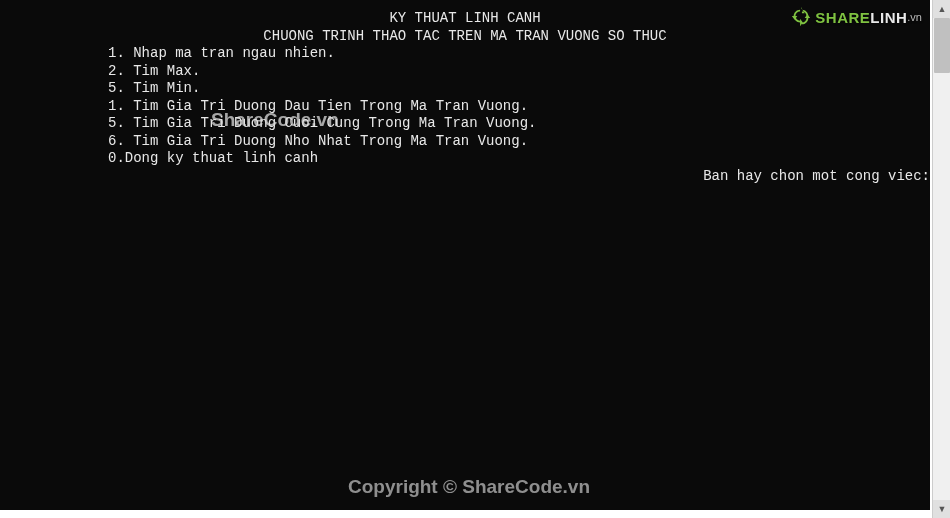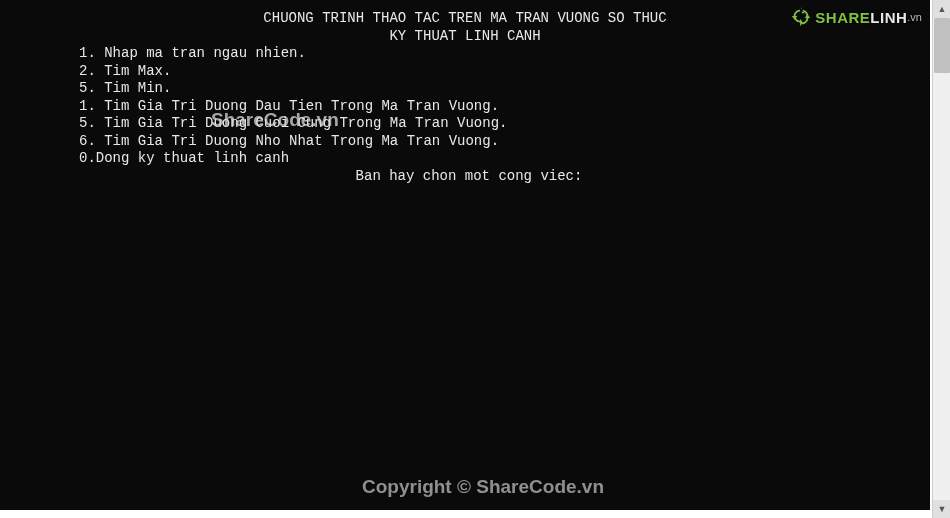--- a/index.html
+++ b/index.html
@@ -56,41 +56,41 @@
       height: 55px;
       background: #c0c0c0;
       border-radius: 1px;
     }
     .title-line {
       text-align: center;
       white-space: pre;
     }
     .menu-line {
       white-space: pre;
-      padding-left: 79px;
+      padding-left: 108px;
     }
     .prompt-line {
-      text-align: center;
+      text-align: right;
       white-space: pre;
       padding-left: 8px;
     }
     .watermark-center {
       position: absolute;
       top: 109px;
       left: 211px;
       font-family: Arial, sans-serif;
       font-size: 19px;
       font-weight: bold;
       color: rgba(220, 220, 220, 0.75);
       pointer-events: none;
     }
     .copyright {
       position: absolute;
       bottom: 20px;
-      left: 18px;
+      left: 4px;
       width: 930px;
       text-align: center;
       font-family: Arial, sans-serif;
       font-size: 19px;
       font-weight: bold;
       color: rgba(200, 200, 200, 0.7);
       pointer-events: none;
     }
     .logo {
       position: absolute;
@@ -112,22 +112,22 @@
     }
     .logo-icon svg { width: 100%; height: 100%; }
     .logo .share { color: #7fc241; letter-spacing: 0.5px; }
     .logo .code { color: #e8e8e8; letter-spacing: 0.5px; }
     .logo .vn { color: #bbb; font-size: 11px; font-weight: normal; }
   </style>
 </head>
 <body>
 
 <div class="console-area">
+  <div class="title-line">KY THUAT LINH CANH</div>
   <div class="title-line">CHUONG TRINH THAO TAC TREN MA TRAN VUONG SO THUC</div>
-  <div class="title-line">KY THUAT LINH CANH</div>
   <div class="menu-line">1. Nhap ma tran ngau nhien.</div>
   <div class="menu-line">2. Tim Max.</div>
   <div class="menu-line">5. Tim Min.</div>
   <div class="menu-line">1. Tim Gia Tri Duong Dau Tien Trong Ma Tran Vuong.</div>
   <div class="menu-line">5. Tim Gia Tri Duong Cuoi Cung Trong Ma Tran Vuong.</div>
   <div class="menu-line">6. Tim Gia Tri Duong Nho Nhat Trong Ma Tran Vuong.</div>
   <div class="menu-line">0.Dong ky thuat linh canh</div>
   <div class="prompt-line">Ban hay chon mot cong viec:</div>
 </div>
 

